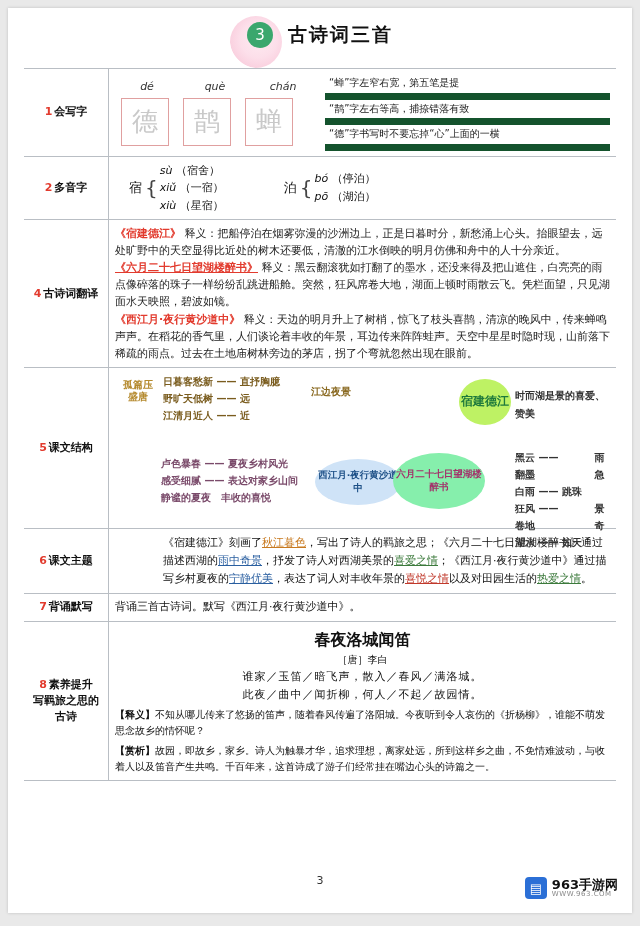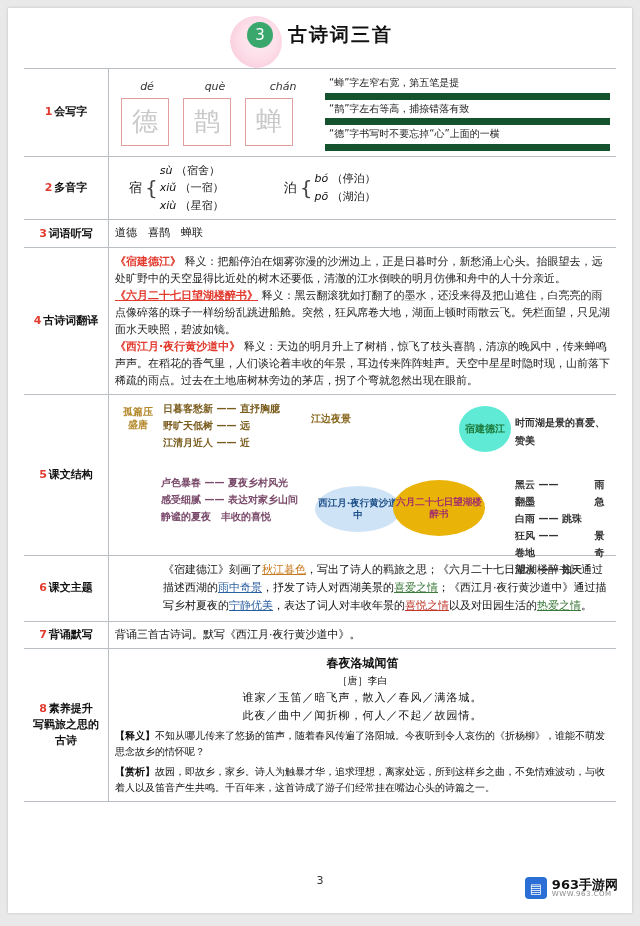--- a/index.html
+++ b/index.html
@@ -105,47 +105,47 @@
   .tr-title.u{text-decoration:underline;}
   .tr-blk{color:#c0392b;line-height:1.55;}
   .tr-blk .sh{color:#222;}
   
   .struct{position:relative;height:150px;font-size:10px;color:#222;font-weight:bold;}
   .struct .col-l{position:absolute;left:6px;top:6px;width:34px;text-align:center;line-height:1.25;color:#b58a2e;}
   .s1{position:absolute;left:48px;top:0;line-height:1.7;color:#7a5c1e;}
   .s2{position:absolute;left:196px;top:10px;line-height:1.7;color:#8a6a22;}
   .bub-green{
     position:absolute;left:344px;top:6px;width:52px;height:46px;border-radius:50%;
-    background:#5eead4;color:#1e7a3c;display:flex;align-items:center;justify-content:center;
-    text-align:center;font-size:10px;line-height:1.25;
-  }
-  .s3{position:absolute;left:46px;top:74px;line-height:1.7;color:#7a4a6a;}
+    background:#bef264;color:#1e7a3c;display:flex;align-items:center;justify-content:center;
+    text-align:center;font-size:12px;line-height:1.25;
+  }
+  .s3{position:absolute;left:46px;top:82px;line-height:1.7;color:#7a4a6a;}
   .bub-blue{
     position:absolute;left:200px;top:86px;width:86px;height:46px;border-radius:50%;
     background:#cfe3f7;color:#1c4f86;display:flex;align-items:center;justify-content:center;
     text-align:center;font-size:9.5px;line-height:1.3;
   }
   .bub-pink{
     position:absolute;left:278px;top:80px;width:92px;height:56px;border-radius:50%;
-    background:#eab308;color:#a3306a;display:flex;align-items:center;justify-content:center;
+    background:#86efac;color:#a3306a;display:flex;align-items:center;justify-content:center;
     text-align:center;font-size:9.5px;line-height:1.3;
   }
   .s4{position:absolute;left:400px;top:14px;line-height:1.8;color:#333;}
   .s5{position:absolute;left:400px;top:76px;line-height:1.7;color:#333;}
   .s5 .pair{display:flex;gap:28px;}
   
   .theme{line-height:1.65;margin-left:48px;}
   .theme .g{color:#3c7a3c;}
   .theme .b{color:#2a5fa0;}
   .theme .r{color:#c0392b;}
   .theme .o{color:#c87a20;}
   .theme u{text-decoration:underline;}
   
   .poem{text-align:center;line-height:1.6;}
-  .poem .pt{font-weight:bold;font-size:12px;}
+  .poem .pt{font-weight:bold;font-size:16px;}
   .poem .au{font-size:10px;}
   .poem .ln{font-size:11px;letter-spacing:1px;}
   .note{font-size:10px;line-height:1.6;text-align:left;margin-top:4px;}
   .note b{color:#111;}
   
   .pg{
     position:absolute;left:0;right:0;bottom:26px;text-align:center;
     font-size:11px;color:#333;
   }
   .wm{
@@ -227,26 +227,20 @@
             <span class="brace">{</span>
             <div class="items">
               <div><i class="py">bó</i> <span>（停泊）</span></div>
               <div><i class="py">pō</i> <span>（湖泊）</span></div>
             </div>
           </div>
         </div>
       </td>
     </tr>
 
-    <tr>
-      <td class="lbl">
-        <span class="n">3</span><span>词语听写</span>
-      </td>
-      <td class="body">道德　喜鹊　蝉联</td>
-    </tr>
 
     <tr>
       <td class="lbl">
         <span class="n">4</span><span>古诗词翻译</span>
       </td>
       <td class="body">
         <div class="tr-blk">
           <span class="tr-title">《宿建德江》</span>
           <span class="sh">释义：把船停泊在烟雾弥漫的沙洲边上，正是日暮时分，新愁涌上心头。抬眼望去，远处旷野中的天空显得比近处的树木还要低，清澈的江水倒映的明月仿佛和舟中的人十分亲近。</span>
         </div>

